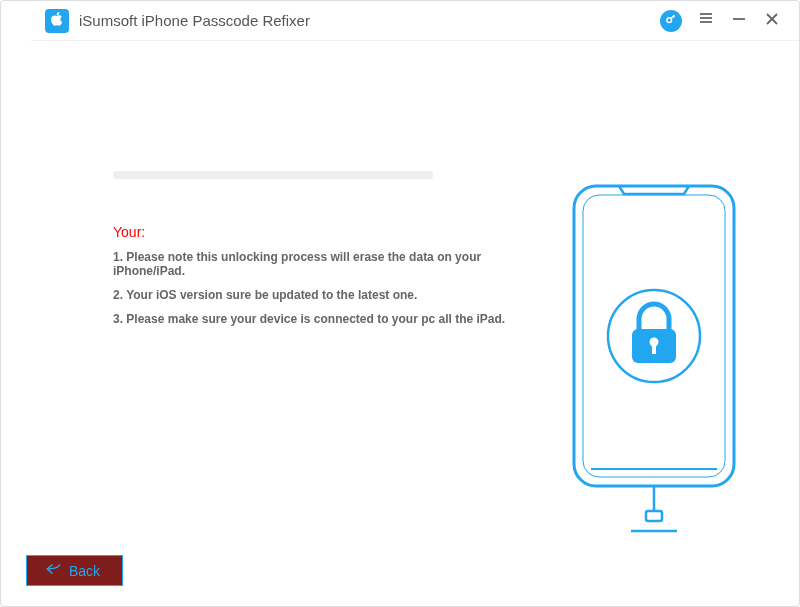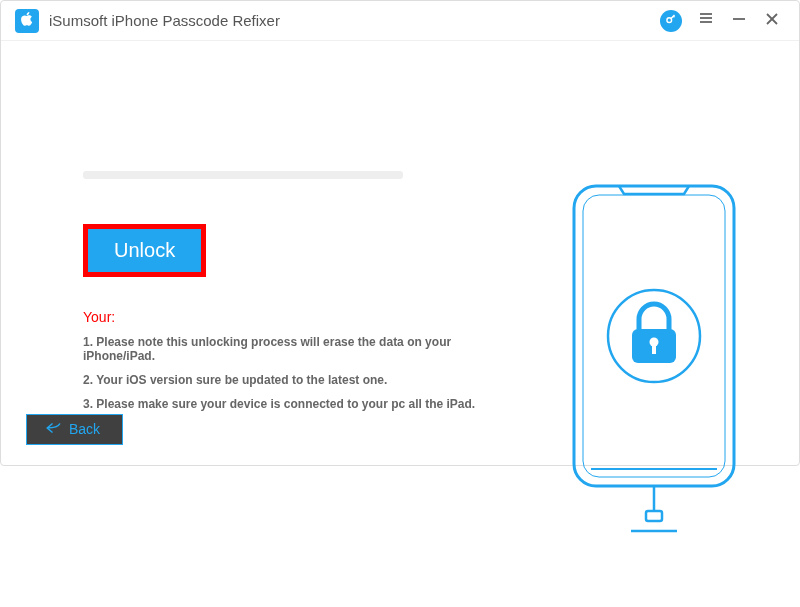--- a/index.html
+++ b/index.html
@@ -6,25 +6,26 @@
     body {
       width: 800px;
       height: 607px;
       background: #fff;
       font-family: Arial, sans-serif;
       position: relative;
       overflow: hidden;
     }
     .window-frame {
       width: 800px;
-      height: 466px;
+      height: 607px;
       border: 1px solid #ddd;
       border-radius: 4px;
       position: relative;
       background: #fff;
+      padding-left: 30px;
     }
     .titlebar {
       height: 40px;
       display: flex;
       align-items: center;
       padding: 0 18px 0 14px;
       border-bottom: 1px solid #f0f0f0;
     }
     .app-logo {
       width: 24px;
@@ -122,26 +123,27 @@
     .phone-illustration {
       position: absolute;
       right: 60px;
       top: 140px;
     }
     .back-btn {
       position: absolute;
       left: 25px;
       bottom: 20px;
       border: 1px solid #22a6ef;
-      background: #404040;
+      background: #7f1d1d;
       color: #22a6ef;
       font-size: 14px;
       padding: 6px 22px 6px 18px;
       cursor: pointer;
       display: flex;
+      align-items: center;
       gap: 6px;
     }
     .back-btn svg { width: 18px; height: 14px; }
   </style>
 </head>
 <body>
 
 <div class="window-frame">
 
   <div class="titlebar">
@@ -185,23 +187,20 @@
               <line x1="12" y1="2" x2="2" y2="12"></line>
             </svg>
         </span>
       </div>
     </div>
   </div>
 
   <div class="content">
     <div class="left-col">
       <div class="progress-bar"></div>
-      <div class="unlock-wrap">
-        <button class="unlock-btn">Unlock</button>
-      </div>
       <div class="note-label">Your:</div>
       <ol class="note-list">
         <li>Please note this unlocking process will erase the data on your iPhone/iPad.</li>
         <li>Your iOS version sure be updated to the latest one.</li>
         <li>Please make sure your device is connected to your pc all the iPad.</li>
       </ol>
     </div>
 
     <div class="phone-illustration">
       <svg width="170" height="360" viewBox="0 0 170 360">

